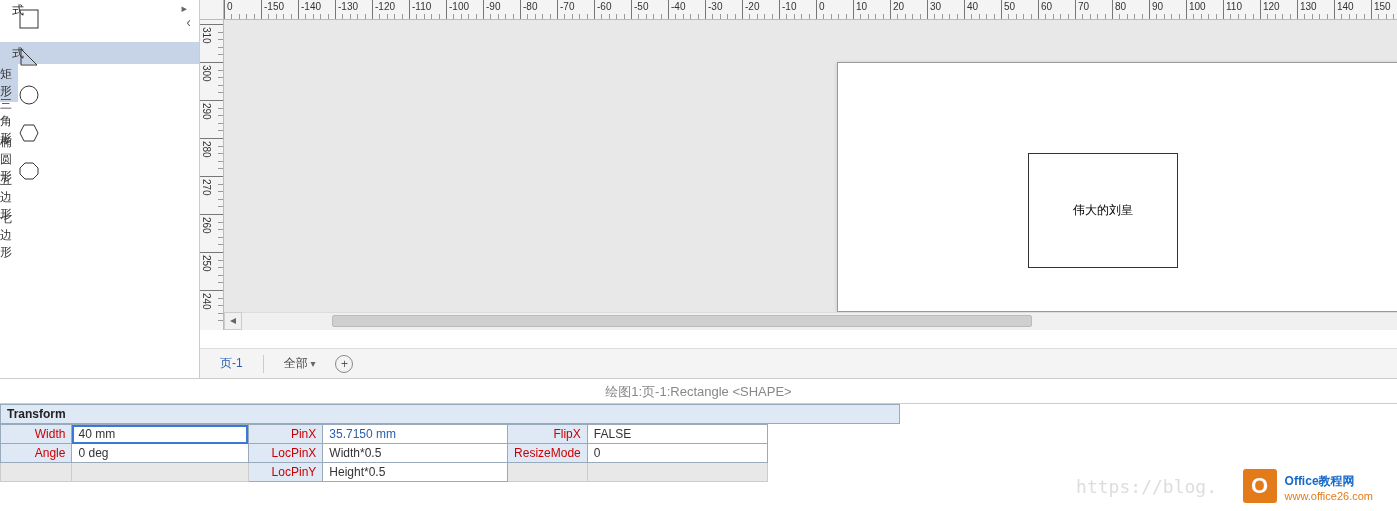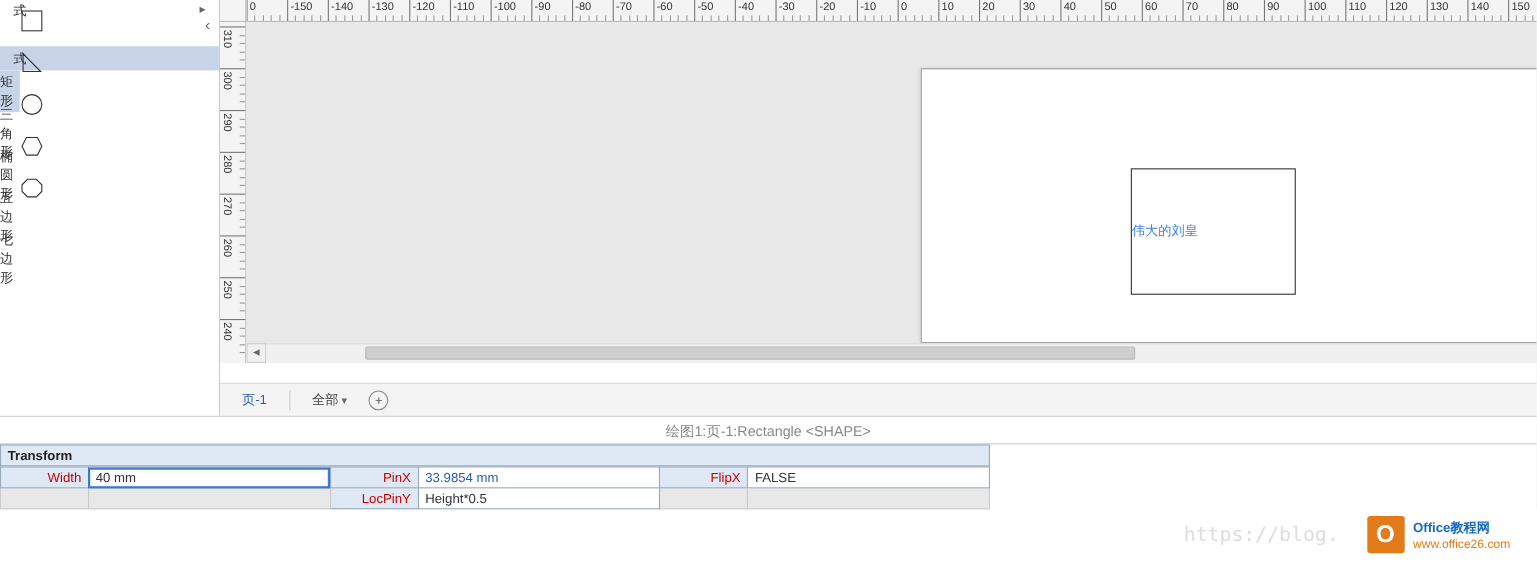--- a/index.html
+++ b/index.html
@@ -29,37 +29,37 @@
 .v-ruler .tick { position:absolute; left:0; width:24px; border-top:1px solid #777; }
 .v-ruler .tick .num { writing-mode:vertical-rl; font-size:10px; color:#333; position:absolute; left:1px; top:2px; }
 .v-ruler .minor { position:absolute; right:0; height:1px; width:5px; background:#999; }
 
 
 .canvas { position:absolute; left:224px; top:20px; right:0; height:310px; background:#e8e8e8; overflow:hidden; }
 .scroll-left-btn { position:absolute; left:0; bottom:0; width:18px; height:18px; background:#f0f0f0; border:1px solid #ccc; text-align:center; line-height:14px; color:#666; }
 .hscroll { position:absolute; left:18px; bottom:0; right:0; height:18px; background:#f0f0f0; border-top:1px solid #ddd; }
 .hscroll .thumb { position:absolute; left:90px; top:2px; width:700px; height:12px; background:#cfcfcf; border:1px solid #bbb; border-radius:2px; }
 .page { position:absolute; right:-20px; top:42px; width:580px; height:250px; background:#fff; border:1px solid #999; box-shadow:0 1px 4px rgba(0,0,0,.15); }
-.shape-rect { position:absolute; border:1px solid #333; display:flex; align-items:center; font-size:12px; color:#3b82f6; }
+.shape-rect { position:absolute; border:1px solid #333; display:flex; align-items:center; justify-content:center; font-size:12px; color:#000000; }
 
 
 .tabbar { position:absolute; left:200px; top:348px; right:0; height:30px; background:#f4f4f4; border-top:1px solid #ddd; display:flex; align-items:center; padding-left:20px; gap:20px; }
 .tabbar .tab { color:#2a5db0; }
 .tabbar .sep { width:1px; height:18px; background:#ccc; }
 .tabbar .dropdown { color:#444; cursor:pointer; }
 .tabbar .dropdown::after { content:" ▾"; font-size:10px; color:#666; }
 .tabbar .plus { width:18px; height:18px; border:1px solid #888; border-radius:50%; display:flex; align-items:center; justify-content:center; color:#555; cursor:pointer; }
 
 
 .shapesheet-title { position:absolute; left:0; top:378px; right:0; height:26px; border-top:1px solid #ccc; border-bottom:1px solid #ccc; background:#fff; text-align:center; line-height:26px; color:#888; font-size:13px; }
 
 
 .transform { position:absolute; left:0; top:404px; right:0; }
 .transform .hdr { background:#dfe8f5; padding:2px 6px; font-weight:bold; color:#222; border:1px solid #9ab; width:900px; }
-.tf-table { border-collapse:collapse; width:900px; }
+.tf-table { border-collapse:collapse; width:768px; }
 .tf-table td { border:1px solid #9ab; padding:2px 6px; height:18px; }
 .tf-table .lab { text-align:right; color:#c00; background:#dfe8f5; width:80px; }
 .tf-table .val { background:#fff; width:220px; color:#333; }
 .tf-table .val.blue { color:#2a5db0; }
 .tf-table .val.edit { outline:2px solid #3a78d6; outline-offset:-2px; position:relative; }
 .tf-table .empty { background:#e8e8e8; border:1px solid #ccc; }
 
 
 .logo { position:absolute; right:24px; bottom:8px; display:flex; align-items:center; gap:8px; }
 .logo .sq { width:34px; height:34px; background:#e37b1a; border-radius:3px; display:flex; align-items:center; justify-content:center; color:#fff; font-size:22px; font-weight:bold; }
@@ -443,23 +443,31 @@
 <div class="shapesheet-title">绘图1:页-1:Rectangle &lt;SHAPE&gt;</div>
 
 <div class="transform">
   <div class="hdr">Transform</div>
   <table class="tf-table">
     <tbody>
         <tr>
       <td class="lab">Width</td>
       <td class="val edit">40 mm</td>
       <td class="lab">PinX</td>
-      <td class="val blue">33.9854 mm</td>
+      <td class="val blue">35.7150 mm</td>
       <td class="lab">FlipX</td>
       <td class="val">FALSE</td>
+    </tr>
+    <tr>
+      <td class="lab">Angle</td>
+      <td class="val">0 deg</td>
+      <td class="lab">LocPinX</td>
+      <td class="val">Width*0.5</td>
+      <td class="lab">ResizeMode</td>
+      <td class="val">0</td>
     </tr>
     <tr>
       <td class="empty"></td>
       <td class="empty"></td>
       <td class="lab">LocPinY</td>
       <td class="val">Height*0.5</td>
       <td class="empty"></td>
       <td class="empty"></td>
     </tr>
   </tbody>

